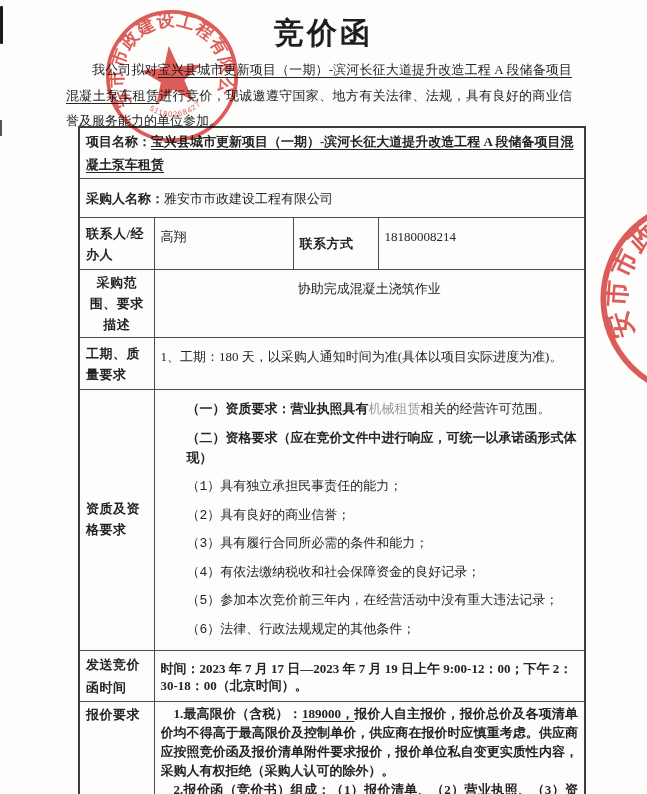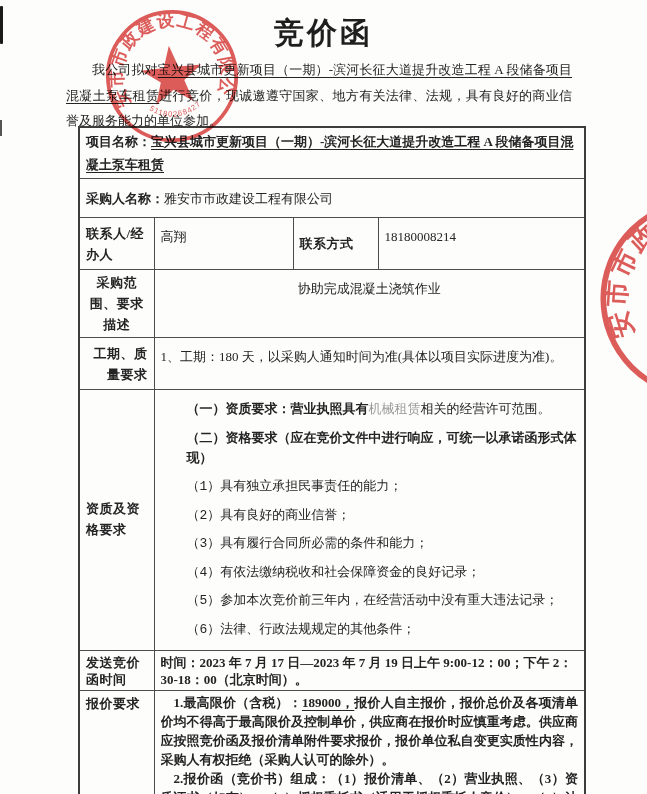--- a/index.html
+++ b/index.html
@@ -49,21 +49,21 @@
   }
   td.lbl { font-weight:bold; padding-left:5px; padding-right:3px; line-height:26px; letter-spacing:0.5px; }
   tr.r1 td { height:48px; vertical-align:middle; line-height:23px; }
   tr.r2 td { height:39px; }
   tr.r3 td { height:52px; vertical-align:top; padding-top:8px; }
   tr.r3 td.lbl { vertical-align:middle; padding-top:2px; }
   tr.r4 td { height:31px; }
   tr.r5 td { height:52px; vertical-align:top; padding-top:8px;text-align:center; }
   tr.r5 td.lbl { vertical-align:middle; padding-top:2px; }
   tr.r6 td { height:52px; vertical-align:top; padding-top:8px; }
-  tr.r6 td.lbl { vertical-align:middle; padding-top:2px;text-align:right; }
+  tr.r6 td.lbl { vertical-align:middle; padding-top:2px; }
   tr.r7 td { height:223px;font-family:Liberation Mono, monospace; }
   tr.r7 td.qual { vertical-align:top; padding-top:10px; }
   tr.r8 td { height:36px; line-height:17px; }
   tr.r8 td.val8 { font-weight:bold; padding-top:3px; }
   tr.r9 td { height:135px; vertical-align:top; }
   .qitem { padding-left:2em; line-height:20px; margin-bottom:8.5px; }
   .clip { height:129px; overflow:hidden; }
   .quote p { font-weight:bold; line-height:19px; text-align:justify; text-indent:1em; }
   .stamp { position:absolute; opacity:0.85; mix-blend-mode:multiply; pointer-events:none; }
   .stamp-left  { left:103px; top:7px;  width:138px; height:138px; transform:rotate(-6deg); }
@@ -118,21 +118,21 @@
           <div class="qitem b">（二）资格要求（应在竞价文件中进行响应，可统一以承诺函形式体现）</div>
           <div class="qitem">（1）具有独立承担民事责任的能力；</div>
           <div class="qitem">（2）具有良好的商业信誉；</div>
           <div class="qitem">（3）具有履行合同所必需的条件和能力；</div>
           <div class="qitem">（4）有依法缴纳税收和社会保障资金的良好记录；</div>
           <div class="qitem">（5）参加本次竞价前三年内，在经营活动中没有重大违法记录；</div>
           <div class="qitem">（6）法律、行政法规规定的其他条件；</div>
         </td>
       </tr>
       <tr class="r8">
-        <td class="lbl" style="line-height:17px;">发送竞价函时间</td>
+        <td class="lbl" style="line-height:23px;">发送竞价函时间</td>
         <td colspan="3" class="val8">时间：2023 年 7 月 17 日—2023 年 7 月 19 日上午 9:00-12：00；下午 2：30-18：00（北京时间）。</td>
       </tr>
       <tr class="r9">
         <td class="lbl">报价要求</td>
         <td colspan="3" class="quote">
           <div class="clip">
             <p><span>1.最高限价（含税）：</span><span class="u">189000，</span><span>报价人自主报价，报价总价及各项清单价均不得高于最高限价及控制单价，供应商在报价时应慎重考虑。供应商应按照竞价函及报价清单附件要求报价，报价单位私自变更实质性内容，采购人有权拒绝（采购人认可的除外）。</span></p>
             <p>2.报价函（竞价书）组成：（1）报价清单、（2）营业执照、（3）资质证书（如有）、（4）授权委托书（适用于授权委托人竞价）、（5）法定代表人身份证复印件（适用于法定代表人竞价）（6）授权委托人身份证复印件及近 3 个月连续社保缴纳证明（适用于授权委托人竞价）、（7）资格要求承诺函。上述报价函组成附</p>
           </div>
         </td>

